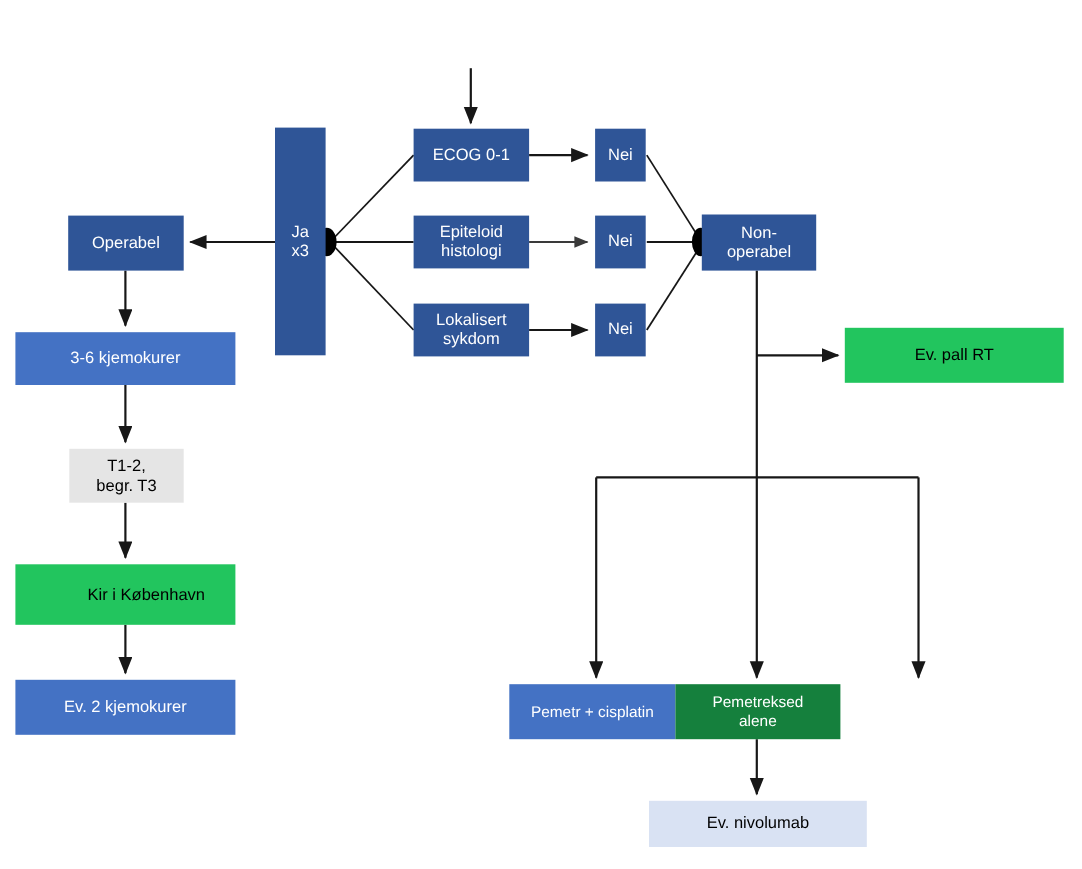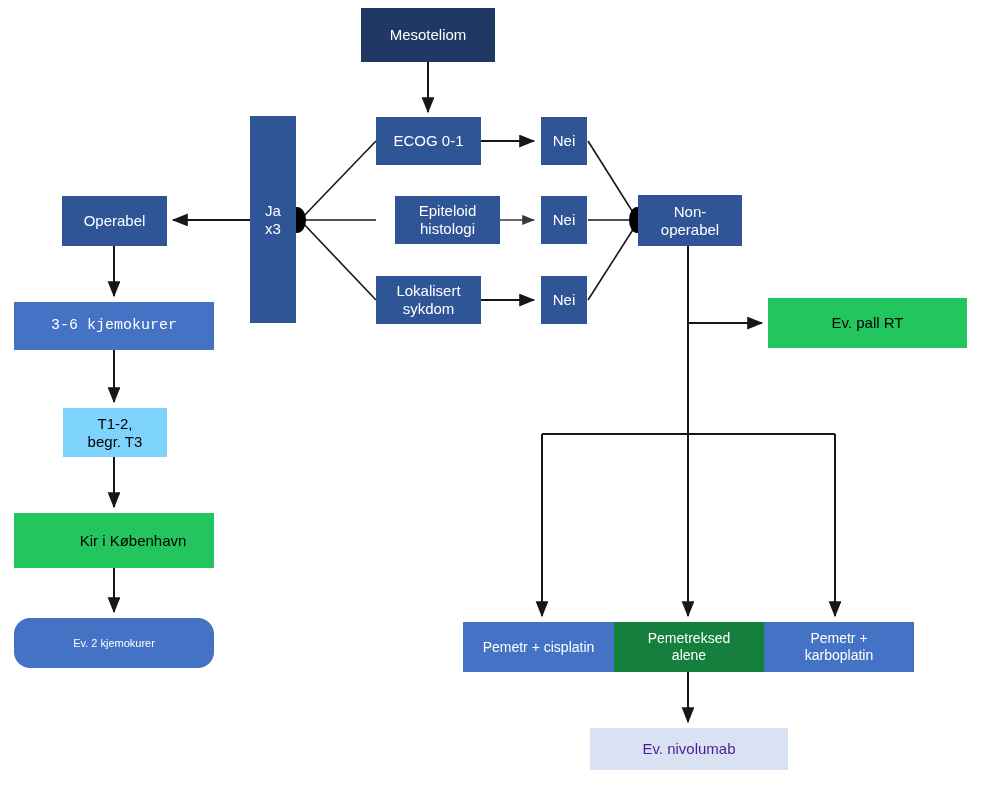--- a/index.html
+++ b/index.html
@@ -5,23 +5,23 @@
   html,body{margin:0;padding:0;background:#ffffff;}
   body{font-family:"Liberation Sans", sans-serif;}
   #canvas{position:relative;width:984px;height:790px;background:#ffffff;overflow:hidden;}
   .node{position:absolute;box-sizing:border-box;display:flex;align-items:center;justify-content:center;text-align:center;line-height:1.18;}
   .node span{display:block;padding:0 4px;}
   
   .c-navy   {background:#1F3864;color:#ffffff;}
   .c-steel  {background:#2F5597;color:#ffffff;}
   .c-mid    {background:#15803d;color:#ffffff;}
   .c-bright {background:#4472C4;color:#ffffff;}
-  .c-lightmid{background:#7dd3fc;color:#000000;}
+  .c-lightmid{background:#e5e5e5;color:#000000;}
   .c-light  {background:#22c55e;color:#000000;}
-  .c-pale   {background:#D9E2F3;color:#4c1d95;}
+  .c-pale   {background:#D9E2F3;color:#000000;}
   svg.edges{position:absolute;left:0;top:0;width:984px;height:790px;pointer-events:none;}
   .seg{stroke:#171717;stroke-width:2;fill:none;}
   .thin{stroke:#3a3a3a;stroke-width:1.6;fill:none;}
   .fan{stroke:#171717;stroke-width:1.6;fill:none;}
   .hub{fill:#000000;}
 </style>
 </head>
 <body>
 
 <div id="canvas">
@@ -69,29 +69,26 @@
     <path class="seg" d="M688,323 L762,323" marker-end="url(#ah)"></path>
 
     <path class="seg" d="M542,434 L835,434"></path>
     <path class="seg" d="M542,434 L542,616" marker-end="url(#ah)"></path>
     <path class="seg" d="M688,434 L688,616" marker-end="url(#ah)"></path>
     <path class="seg" d="M835,434 L835,616" marker-end="url(#ah)"></path>
 
     <path class="seg" d="M688,672 L688,722" marker-end="url(#ah)"></path>
   </svg>
 
-  <div class="node c-navy" style="left:361px;top:8px;width:134px;height:54px;font-size:15px;">
-    <span>Mesoteliom</span>
-  </div>
 
   <div class="node c-steel" style="left:376px;top:117px;width:105px;height:48px;font-size:15px;">
     <span>ECOG 0-1</span>
   </div>
 
-  <div class="node c-steel" style="left:395px;top:196px;width:105px;height:48px;font-size:15px;flex-direction:column;">
+  <div class="node c-steel" style="left:376px;top:196px;width:105px;height:48px;font-size:15px;flex-direction:column;">
     <span>Epiteloid</span>
     <span>histologi</span>
   </div>
 
   <div class="node c-steel" style="left:376px;top:276px;width:105px;height:48px;font-size:15px;flex-direction:column;">
     <span>Lokalisert</span>
     <span>sykdom</span>
   </div>
 
   <div class="node c-steel" style="left:541px;top:117px;width:46px;height:48px;font-size:15px;">
@@ -111,52 +108,48 @@
 
   <div class="node c-steel" style="left:62px;top:196px;width:105px;height:50px;font-size:15px;">
     <span>Operabel</span>
   </div>
 
   <div class="node c-steel" style="left:638px;top:195px;width:104px;height:51px;font-size:15px;flex-direction:column;">
     <span>Non-</span>
     <span>operabel</span>
   </div>
 
-  <div class="node c-bright" style="left:14px;top:302px;width:200px;height:48px;font-size:15px;font-family:Liberation Mono, monospace;">
+  <div class="node c-bright" style="left:14px;top:302px;width:200px;height:48px;font-size:15px;">
     <span>3-6 kjemokurer</span>
   </div>
 
   <div class="node c-lightmid" style="left:63px;top:408px;width:104px;height:49px;font-size:15px;flex-direction:column;">
     <span>T1-2,</span>
     <span>begr. T3</span>
   </div>
 
   <div class="node c-light" style="left:14px;top:513px;width:200px;height:55px;font-size:15px;padding-left:38px;">
     <span>Kir i København</span>
   </div>
 
-  <div class="node c-bright" style="left:14px;top:618px;width:200px;height:50px;font-size:11px;border-radius:16px;">
+  <div class="node c-bright" style="left:14px;top:618px;width:200px;height:50px;font-size:15px;">
     <span>Ev. 2 kjemokurer</span>
   </div>
 
   <div class="node c-light" style="left:768px;top:298px;width:199px;height:50px;font-size:15px;">
     <span>Ev. pall RT</span>
   </div>
 
   <div class="node c-bright" style="left:463px;top:622px;width:151px;height:50px;font-size:14px;">
     <span>Pemetr + cisplatin</span>
   </div>
 
   <div class="node c-mid" style="left:614px;top:622px;width:150px;height:50px;font-size:14px;flex-direction:column;">
     <span>Pemetreksed</span>
     <span>alene</span>
   </div>
 
-  <div class="node c-bright" style="left:764px;top:622px;width:150px;height:50px;font-size:14px;flex-direction:column;">
-    <span>Pemetr +</span>
-    <span>karboplatin</span>
-  </div>
 
   <div class="node c-pale" style="left:590px;top:728px;width:198px;height:42px;font-size:15px;">
     <span>Ev. nivolumab</span>
   </div>
 
 </div>
 
 </body></html>

